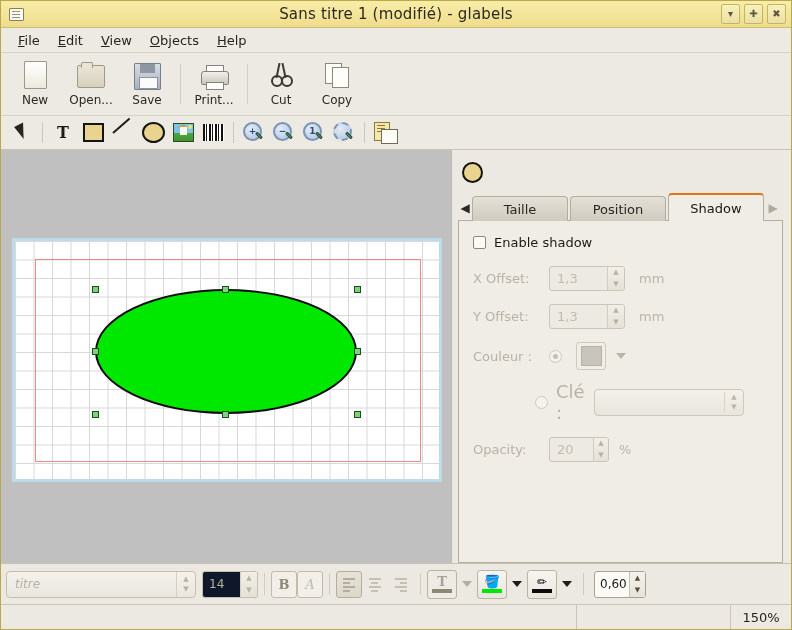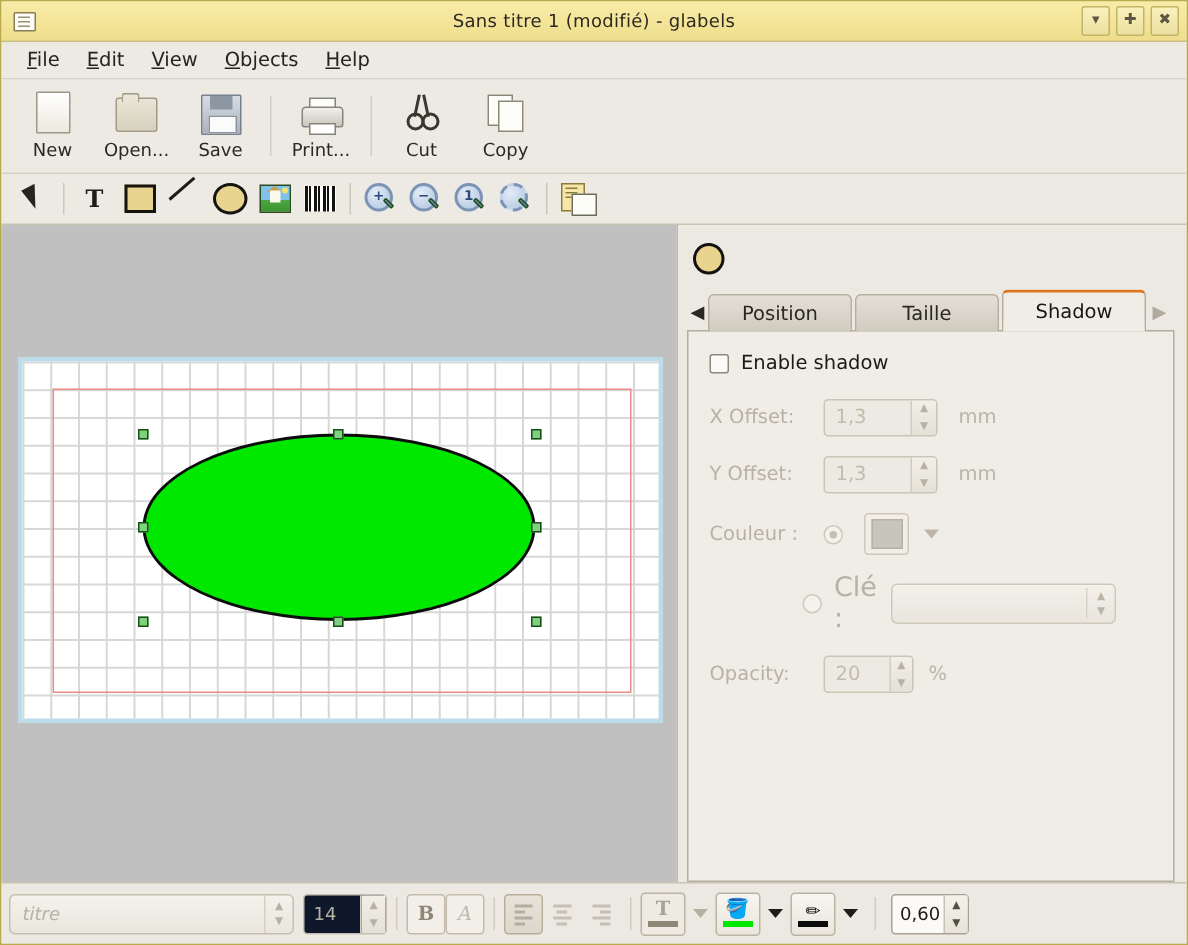--- a/index.html
+++ b/index.html
@@ -45,21 +45,21 @@
     content:"";
     position:absolute; left:2px; top:2px;
     width:8px; height:1px;
     background:#9a9276;
     box-shadow: 0 3px 0 #9a9276, 0 6px 0 #9a9276;
   }
   .title-text {
     position: absolute;
     left: 0; right: 0;
     text-align: center;
-    font-size: 12px;
+    font-size: 15px;
     color: #2c2a20;
     font-weight: normal;
     letter-spacing: 0.2px;
     pointer-events: none;
   }
   .win-buttons {
     position: absolute; right: 5px; top: 3px;
     display: flex; gap: 4px;
   }
   .win-btn {
@@ -719,22 +719,22 @@
       </div>
     </div>
 
     <div class="side-panel">
       <div class="panel-header">
         <div class="circ"></div>
       </div>
 
       <div class="tab-row">
         <div class="tab-arrow">◀</div>
+        <div class="tab">Taille</div>
         <div class="tab">Position</div>
-        <div class="tab">Taille</div>
         <div class="tab active">Shadow</div>
         <div class="tab-arrow" style="color:#b0aa9c;">▶</div>
       </div>
 
       <div class="tab-panel">
         <div class="chk-row">
           <div class="checkbox"></div>
           <div class="chk-label">Enable shadow</div>
         </div>
 
@@ -868,14 +868,19 @@
     <div class="bsep"></div>
     <div class="width-spin">
       <div class="v">0,60</div>
       <div class="b">
           <span>▲</span>
           <span>▼</span>
         </div>
     </div>
   </div>
 
+  <div class="statusbar">
+    <div class="sb-cell sb-left"></div>
+    <div class="sb-cell sb-mid"></div>
+    <div class="sb-zoom">150%</div>
+  </div>
 
 </div>
 
 </body></html>

